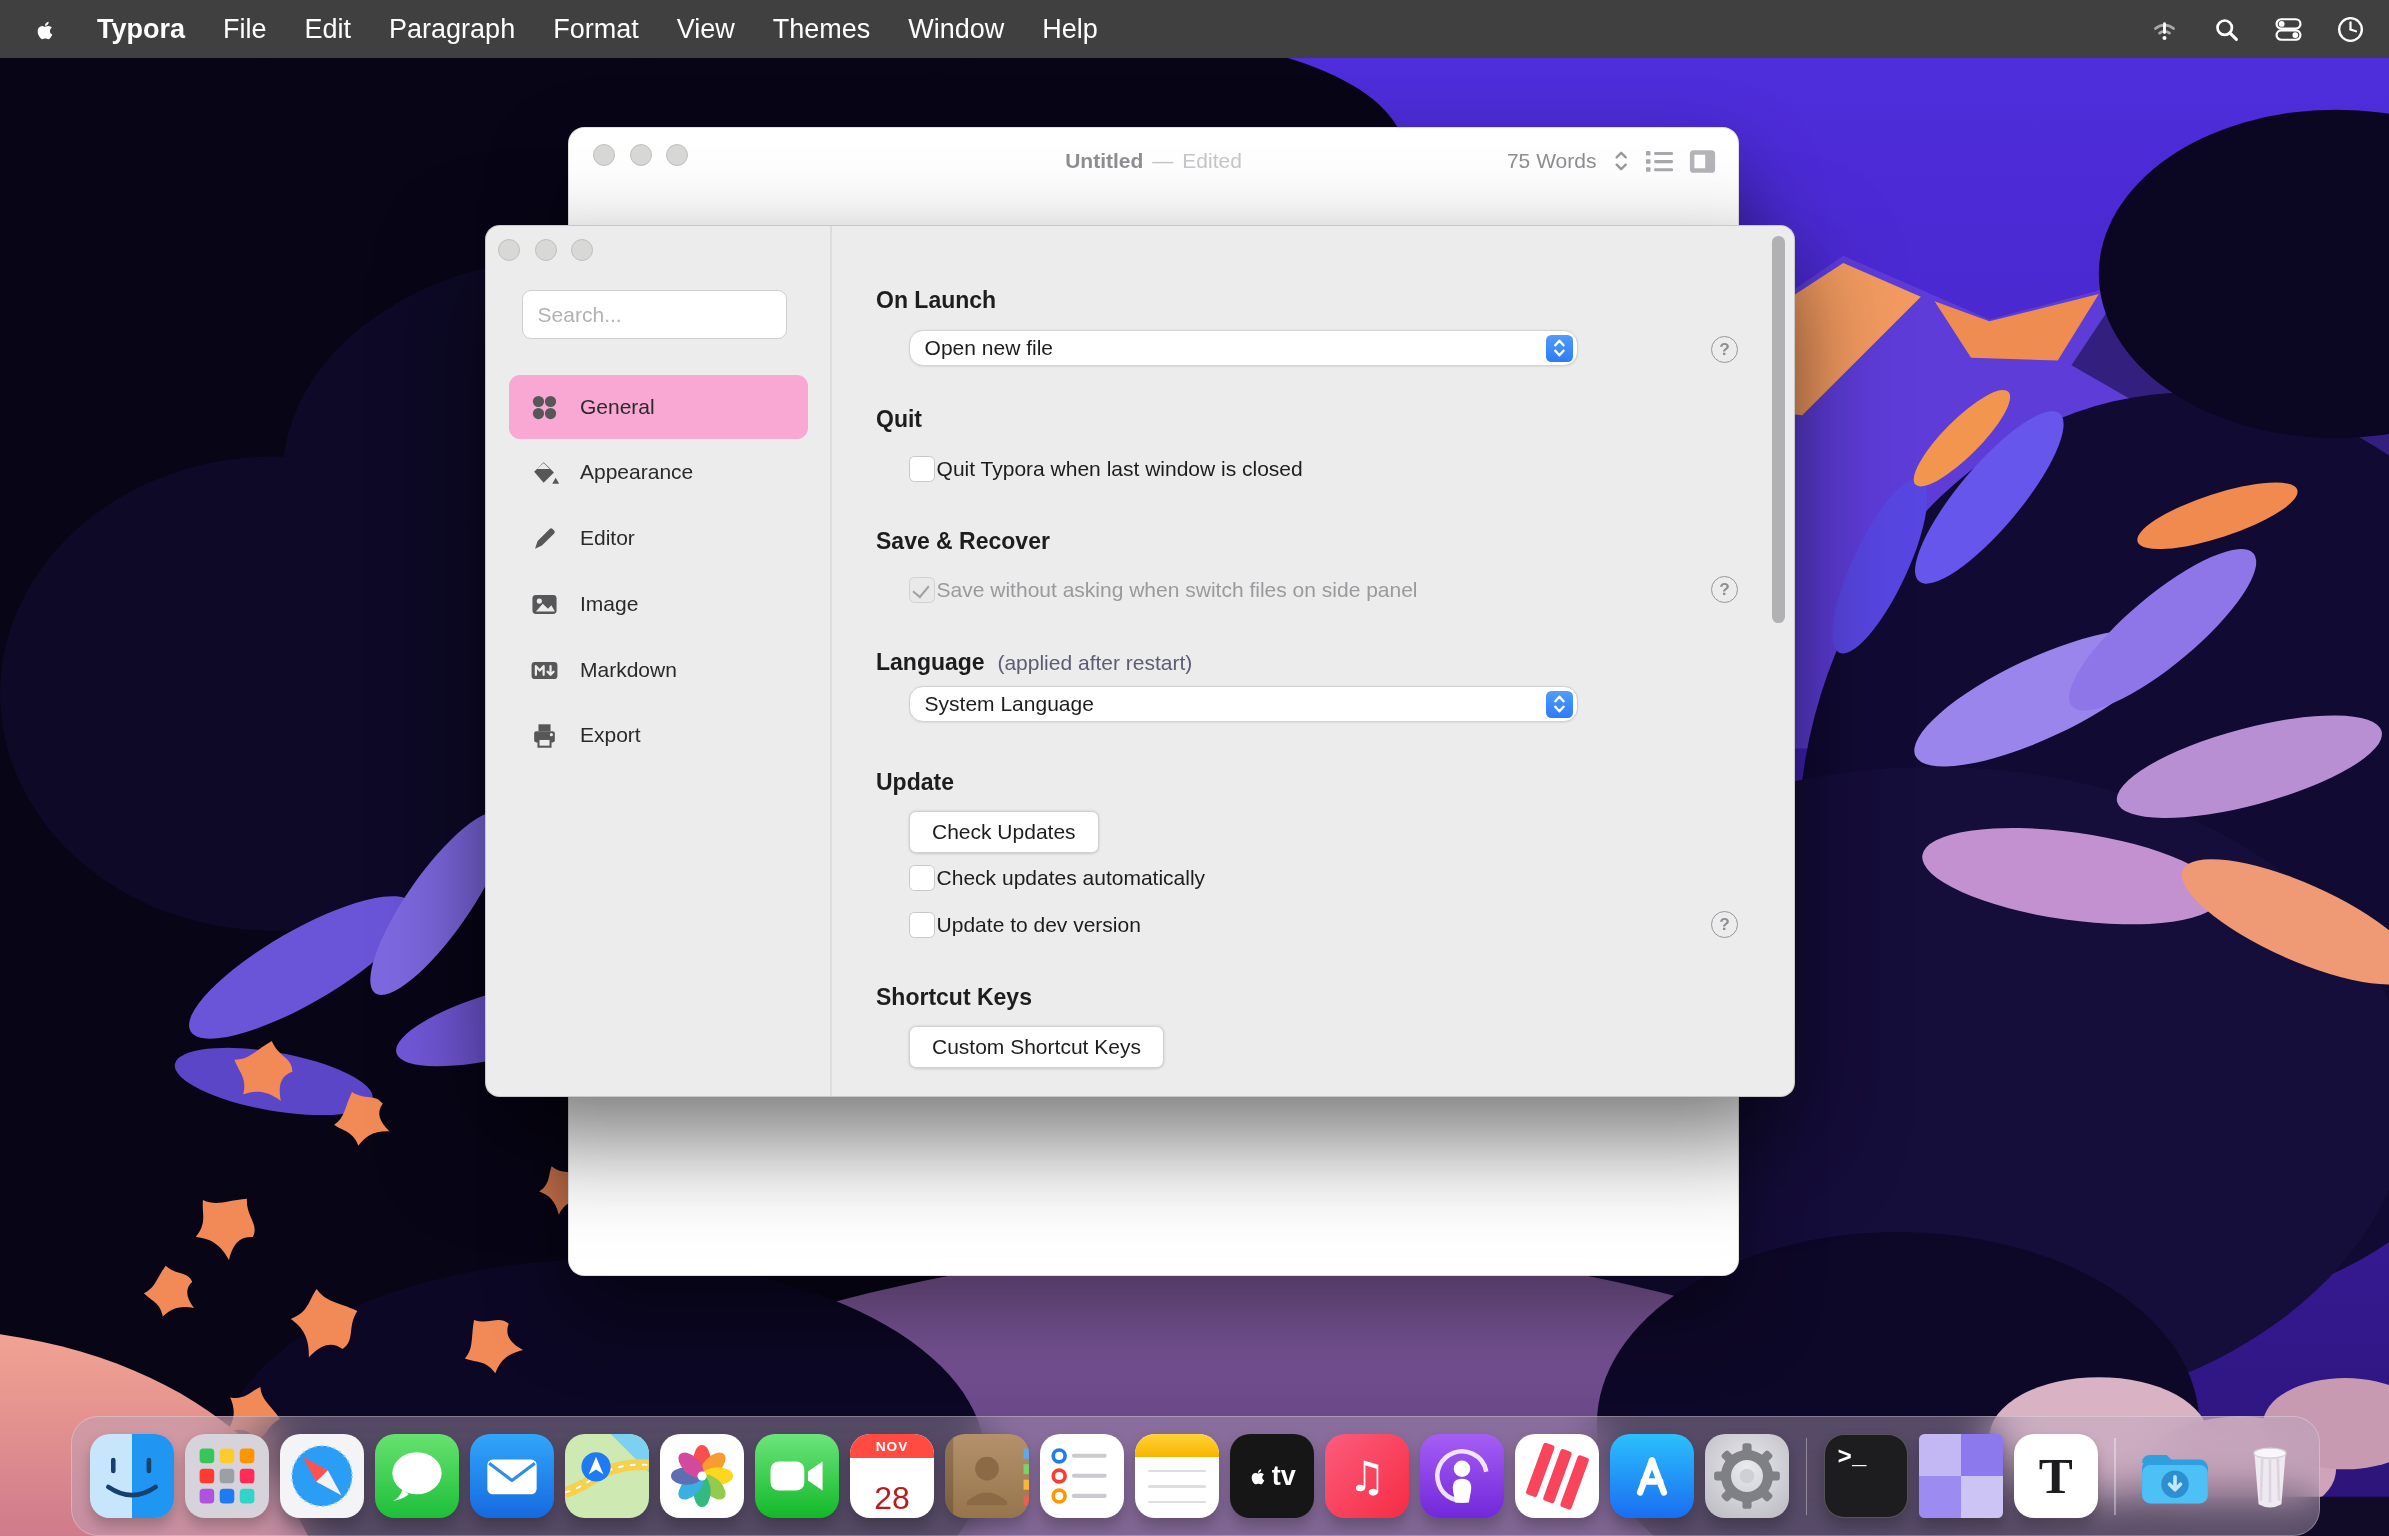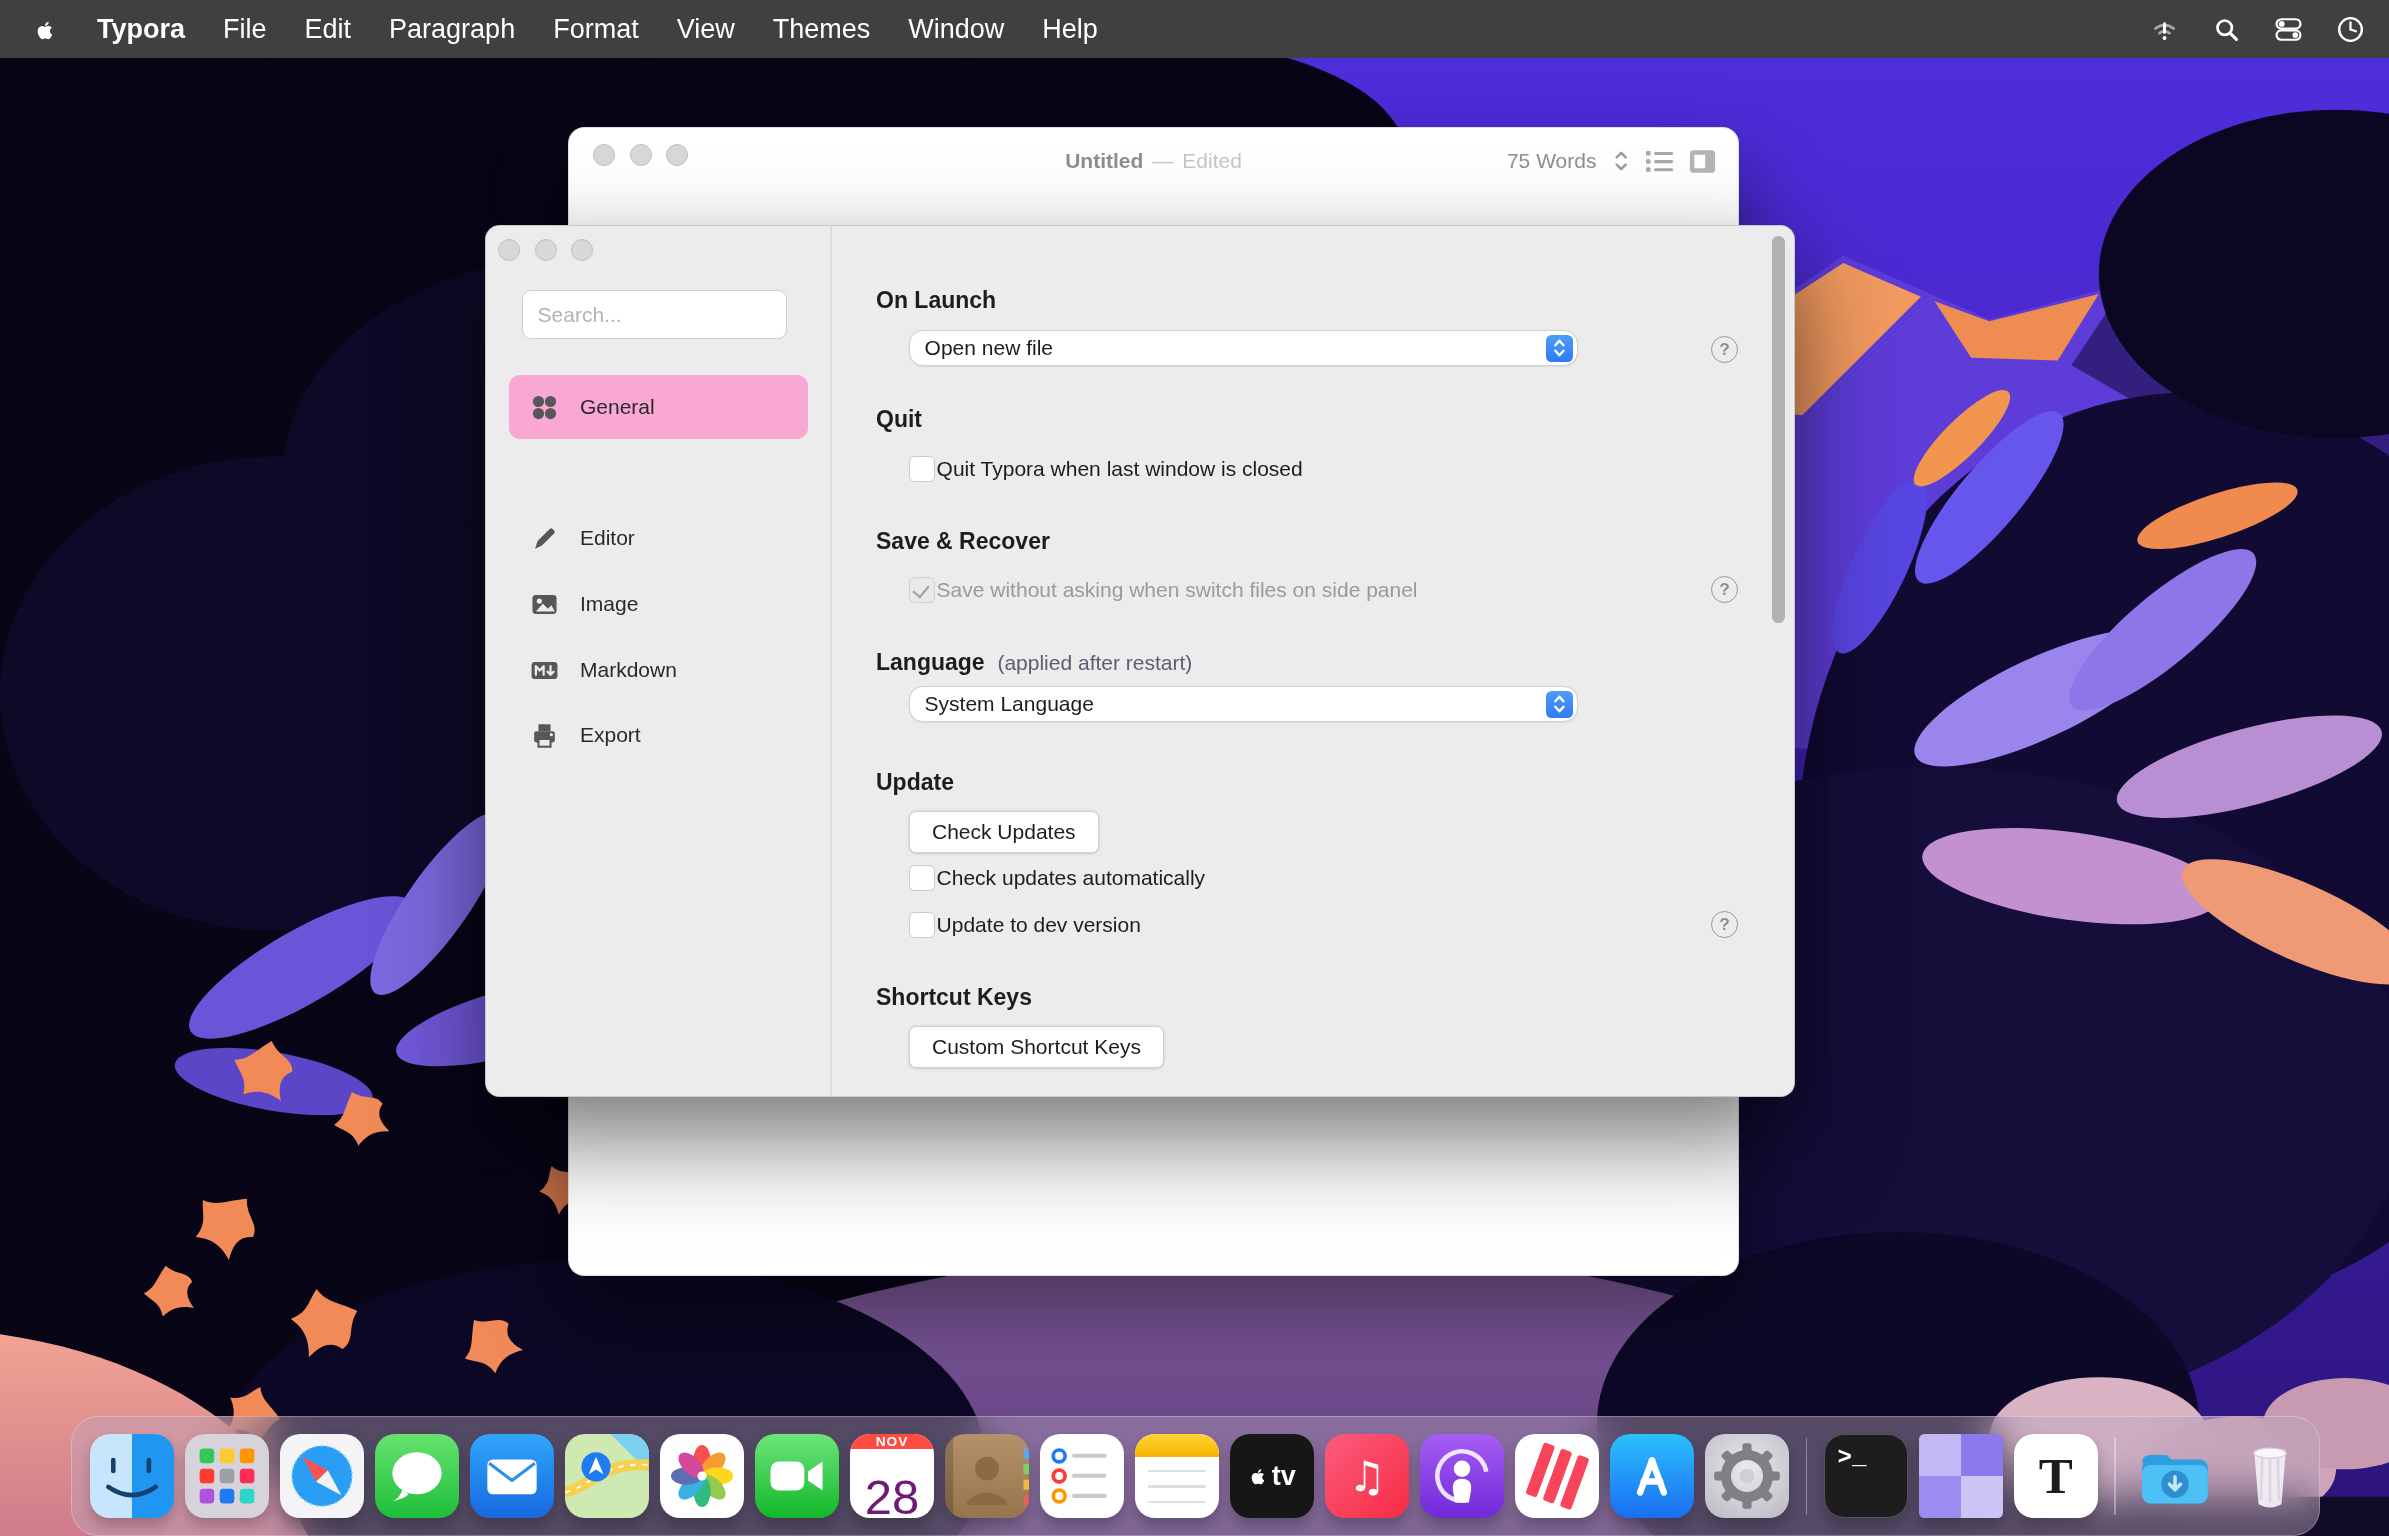--- a/index.html
+++ b/index.html
@@ -71,21 +71,21 @@
   .ic-finder{background:linear-gradient(90deg,#c8e6fb 0 50%,#1e96f2 50% 100%);}
   .ic-launchpad{background:#d7d3da;}
   .ic-safari{background:#f4f4f6;}
   .ic-messages{background:linear-gradient(#67e26f,#1dbf39);}
   .ic-mail{background:linear-gradient(#31a6fb,#1669df);}
   .ic-maps{background:#cfe9b2;}
   .ic-photos{background:#fff;}
   .ic-facetime{background:linear-gradient(#6ce57b,#12b829);}
   .ic-calendar{background:#fff;display:flex;flex-direction:column;}
   .cal-top{height:24px;background:#ff4b42;color:#fff;font-size:13.7px;font-weight:700;display:flex;align-items:center;justify-content:center;letter-spacing:0.9px;}
-  .cal-day{flex:1;display:flex;align-items:center;justify-content:center;font-size:49px;font-weight:300;color:#701a75;margin-top:20px;}
+  .cal-day{flex:1;display:flex;align-items:center;justify-content:center;font-size:32px;font-weight:300;color:#b91c1c;margin-top:20px;}
   .ic-contacts{background:linear-gradient(#b4916a,#96754c);}
   .ic-reminders{background:#fff;}
   .ic-notes{background:#fff;}
   .notes-band{height:23px;background:linear-gradient(#ffd335,#f7b500);}
   .notes-line{height:2.7px;background:#dedee2;margin:12.8px 12.8px 0 12.8px;border-radius:1.8px;}
   .ic-appletv{background:#161617;display:flex;align-items:center;justify-content:center;gap:3.7px;color:#fff;}
   .ic-appletv b{font-size:27px;font-weight:700;}
   .ic-music{background:linear-gradient(135deg,#fb5d7d,#f72b43);display:flex;align-items:center;justify-content:center;}
   .ic-music .note{color:#fff;font-size:42px;font-family:"DejaVu Sans",sans-serif;}
   .ic-podcasts{background:linear-gradient(#a55ef5,#7128d8);}
@@ -230,20 +230,30 @@
       <span class="sbic">
         <svg viewBox="0 0 36 36" width="31" height="31" fill="#57575a">
           <circle cx="11" cy="11" r="6.5"></circle>
             <circle cx="25" cy="11" r="6.5"></circle>
           <circle cx="11" cy="25" r="6.5"></circle>
             <circle cx="25" cy="25" r="6.5"></circle>
         </svg>
         </span>
       <span class="sblabel">General</span>
     </div>
+    <div class="sbitem" style="top:214px;">
+      <span class="sbic">
+        <svg viewBox="0 0 36 36" width="31" height="31">
+          <path d="M6 17 L17 6 L29 18 L17 30 Z" fill="#57575a"></path>
+          <path d="M9 14 L24 14 L17 7 Z" fill="#ececec"></path>
+          <path d="M31 24 L35 31 L27 31 Z" fill="#57575a"></path>
+        </svg>
+        </span>
+      <span class="sblabel">Appearance</span>
+    </div>
     <div class="sbitem" style="top:280px;">
       <span class="sbic">
         <svg viewBox="0 0 36 36" width="31" height="31">
           <path d="M7 30 L10 21 L24 7 a2.4 2.4 0 0 1 3.4 0 l1.8 1.8 a2.4 2.4 0 0 1 0 3.4 L15 26 Z" fill="#57575a"></path>
         </svg>
         </span>
       <span class="sblabel">Editor</span>
     </div>
     <div class="sbitem" style="top:346px;">
       <span class="sbic">

